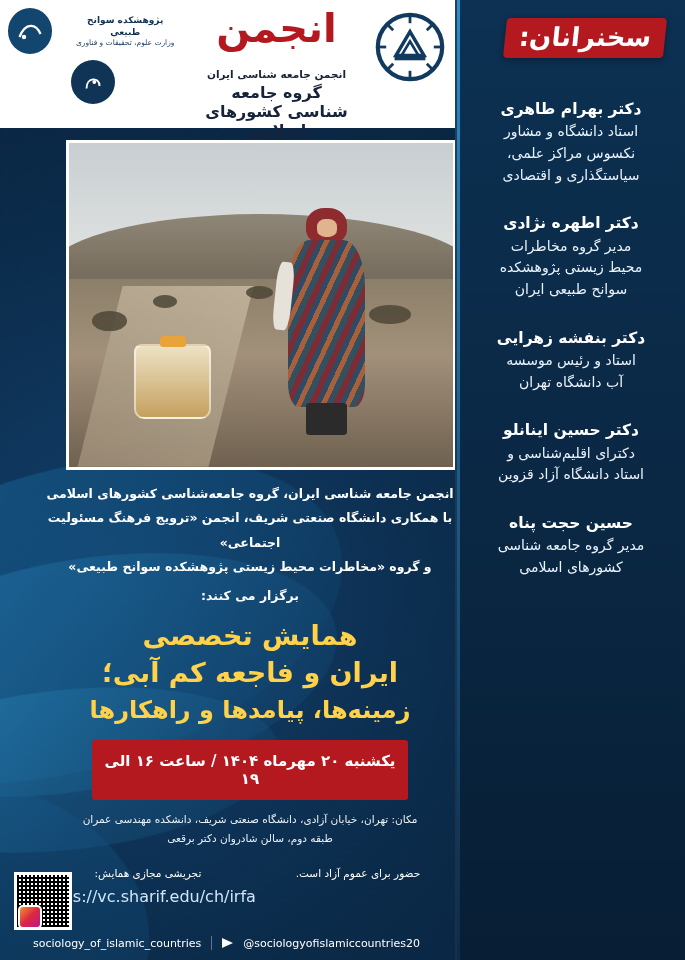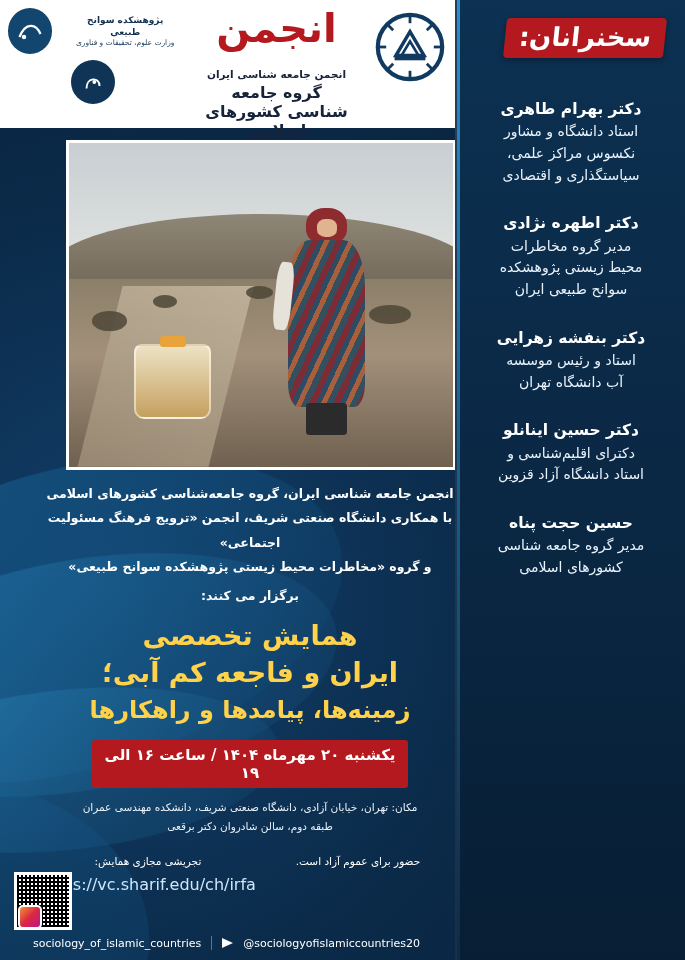--- a/index.html
+++ b/index.html
@@ -130,21 +130,21 @@
   }
   .org{
     font-size:12.5px;line-height:1.95;color:#ffffff;font-weight:bold;
   }
   .org .hold{display:block;margin-top:4px;}
   .t1{font-size:27px;font-weight:bold;color:#ffd24a;margin-top:10px;line-height:1.35;}
   .t2{font-size:27px;font-weight:bold;color:#ffd24a;line-height:1.4;}
   .t3{font-size:24px;font-weight:bold;color:#ffd24a;line-height:1.5;}
   .datebar{
     margin:12px auto 0;width:300px;background:#b3191e;color:#fff;
-    font-size:15px;font-weight:bold;padding:6px 8px;border-radius:3px;
+    font-size:15px;font-weight:bold;padding:12px 8px;border-radius:3px;
   }
   .venue{font-size:10.5px;line-height:1.8;color:#eaf2f9;margin-top:10px;}
   .link-row{
     display:flex;justify-content:space-between;align-items:flex-start;
     margin-top:16px;font-size:10.5px;color:#ffffff;line-height:1.8;
   }
   .link-row .ltxt{text-align:center;flex:1;}
   .link-row .url{direction:ltr;font-size:16px;color:#cfe6fb;text-align:right;}
 
   

